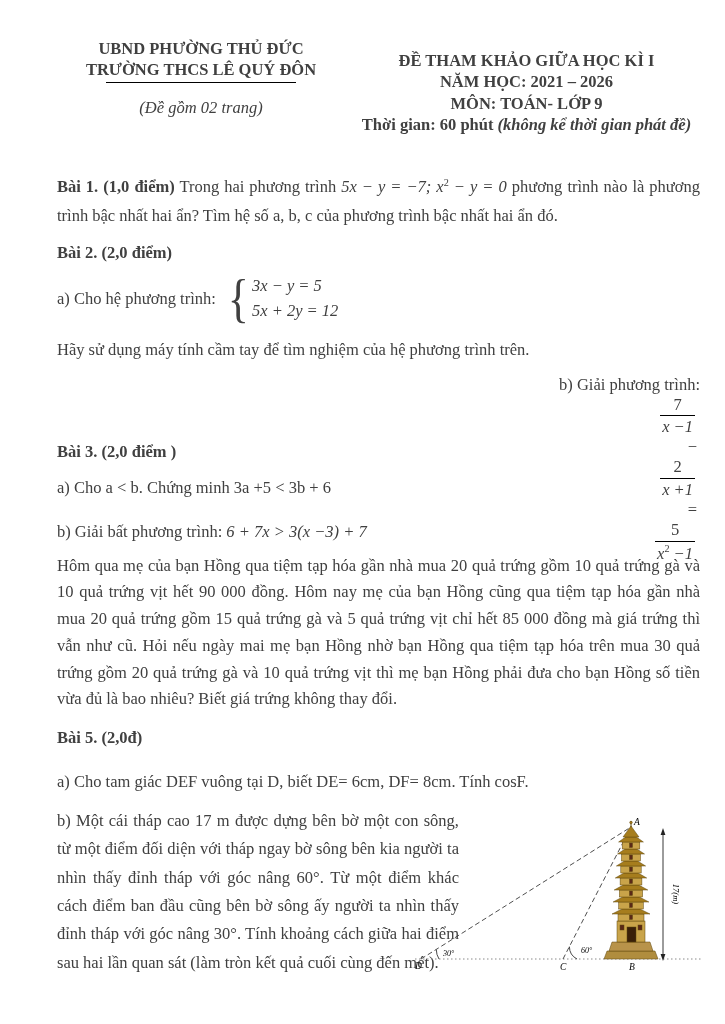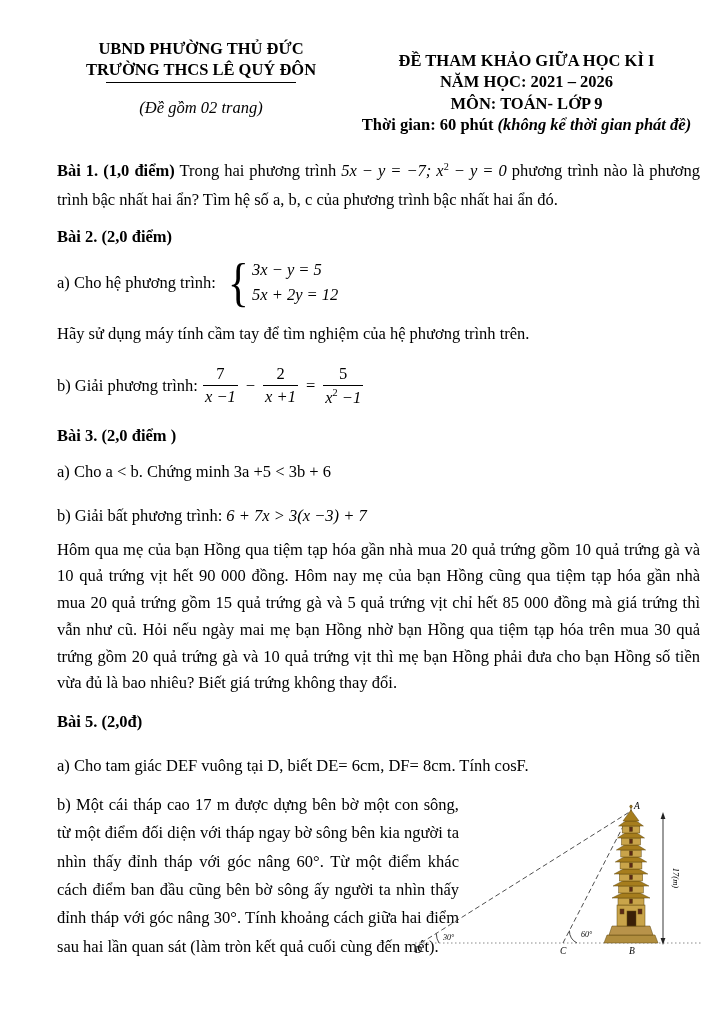--- a/index.html
+++ b/index.html
@@ -1,44 +1,44 @@
 <!DOCTYPE html>
 <html><head>
 <meta charset="utf-8">
 <style>
   html,body{margin:0;padding:0;background:#fff;}
   .sheet{
     width:725px;height:1024px;box-sizing:border-box;position:relative;
-    padding:38px 25px 0 57px;background:#fff;color:#000000;
+    padding:38px 25px 0 57px;background:#fff;color:#404040;
     font-family:"Liberation Serif","DejaVu Serif",serif;
     font-size:16.5px;overflow:hidden;
   }
   
   .hdr{display:flex;align-items:flex-start;}
   .hdr-left{width:288px;text-align:center;font-weight:bold;line-height:1.3;}
   .hdr-right{flex:1;text-align:center;font-weight:bold;line-height:1.3;margin-left:8px;margin-top:12px;}
   .school-name{position:relative;display:block;}
   .school-name::after{content:"";position:absolute;left:50%;transform:translateX(-50%);
     bottom:-2px;width:190px;border-bottom:1.6px solid #000;}
   .pages-note{margin-top:16px;font-weight:normal;font-style:italic;}
   .dur-italic{font-style:italic;font-weight:600;}
   
   .para{margin:0;line-height:1.78;text-align:justify;}
   .lbl{font-weight:bold;}
   .bold-italic{font-weight:bold;font-style:italic;}
   .mi{font-style:italic;}
   sup{font-size:0.62em;}
-  #p1{margin-top:20px;}
+  #p1{margin-top:36px;}
   .p2-label{margin-top:8px;}
   .sysrow{display:flex;align-items:center;margin:6px 0 8px 0;}
   .brace{font-size:44px;font-weight:300;line-height:1;display:inline-block;
          transform:scaleY(1.18);margin:0 3px 0 12px;}
   .syslines{display:flex;flex-direction:column;line-height:1.5;}
   .note-line{margin:12px 0 10px 0;}
-  .eqrow{display:flex;align-items:center;margin:4px 0 8px 0;height:54px;}
+  .eqrow{display:flex;align-items:flex-end;margin:4px 0 8px 0;height:54px;flex-direction:column;}
   .frac{display:inline-flex;flex-direction:column;align-items:center;margin:0 5px;line-height:1.2;}
   .frac .num{align-self:stretch;text-align:center;border-bottom:1.4px solid #000;padding:0 5px 1px 5px;}
   .frac .den{padding:1px 2px 0 2px;white-space:nowrap;}
   .op{margin:0 3px;}
   .p3-label{margin-top:6px;}
   .p3a{margin:7px 0;}
   .p3b{margin:15px 0 6px 0;}
   .p4-label{margin-top:12px;}
   .p4-body{margin-top:5px;line-height:1.62;}
   .p5-label{margin-top:10px;}

